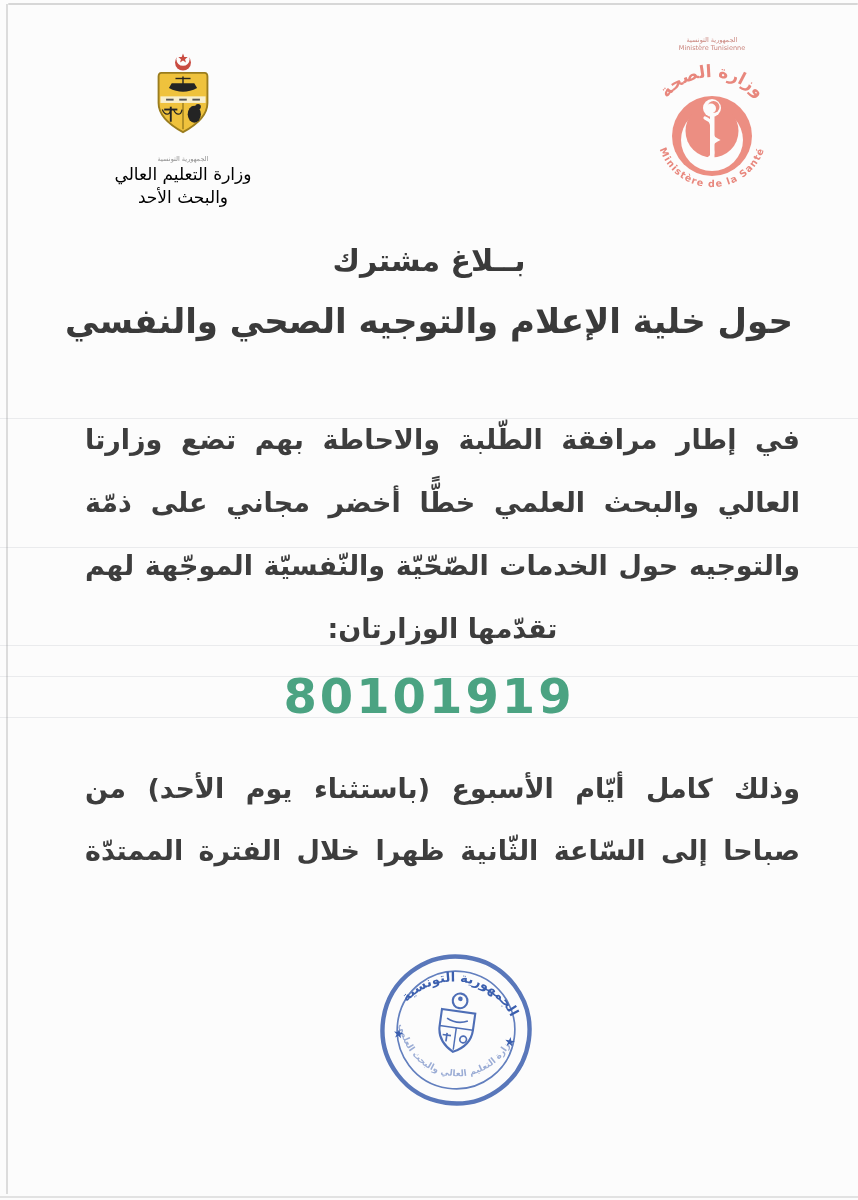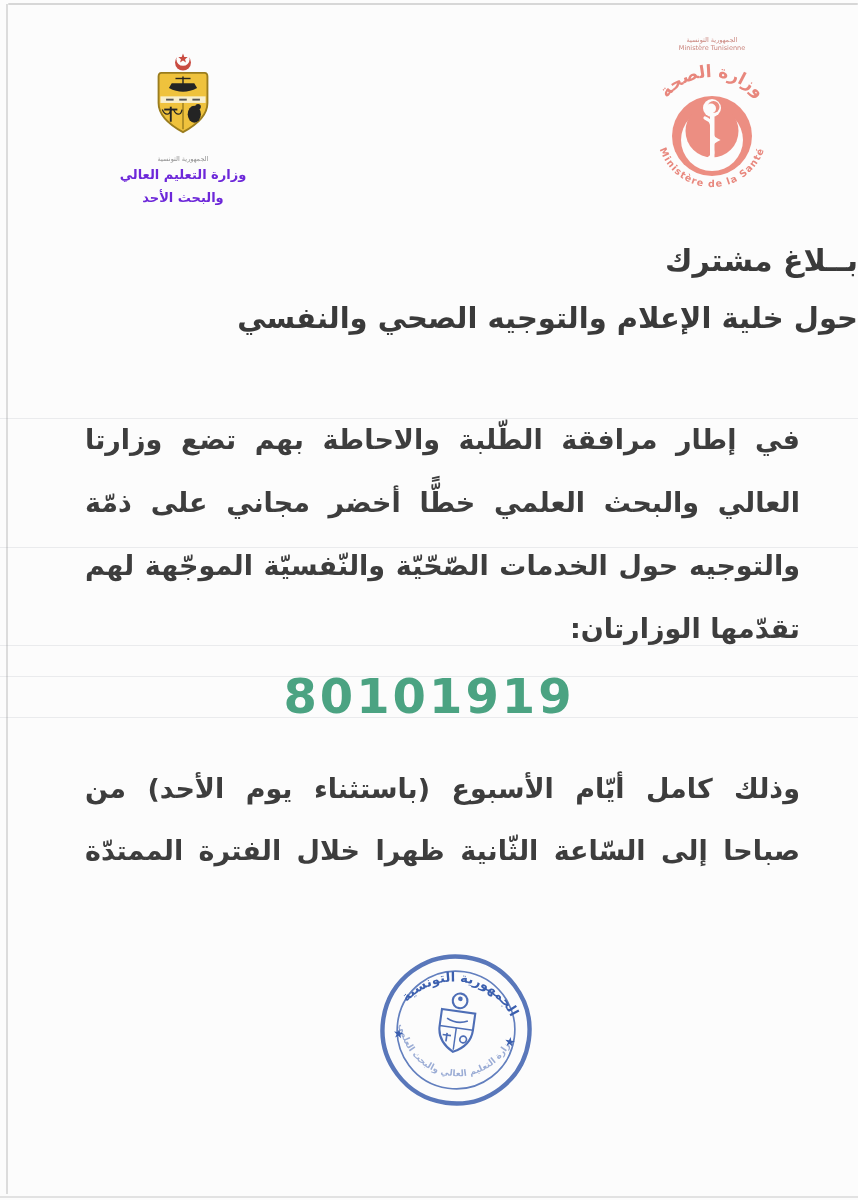--- a/index.html
+++ b/index.html
@@ -12,40 +12,40 @@
   .edge-bottom{position:absolute;bottom:2px;left:0;right:0;height:2px;background:#e2e2e2;}
 
   
   .ruled{position:absolute;left:0;right:0;height:1px;background:rgba(125,135,150,0.14);}
   .rl-1{top:418px;} .rl-2{top:547px;} .rl-3{top:645px;} .rl-4{top:676px;} .rl-5{top:717px;}
 
   
   .moe{position:absolute;left:88px;top:50px;width:190px;text-align:center;}
   .moe svg{display:block;margin:0 auto;}
   .moe .tiny{font-size:6.5px;color:#8d8d8d;letter-spacing:.3px;margin-top:1px;}
-  .moe .name{font-size:13px;font-weight:bold;color:#6d28d9;line-height:23px;direction:rtl;}
+  .moe .name{font-size:17px;font-weight:normal;color:#000000;line-height:23px;direction:rtl;}
 
   
   .moh{position:absolute;left:628px;top:36px;width:168px;text-align:center;}
   .moh .tiny{font-size:6.5px;color:#c9837b;line-height:8px;}
   .moh svg{display:block;margin:2px auto 0;}
 
   
-  .title{position:absolute;top:243px;left:0;right:0;font-size:30px;font-weight:bold;color:#3a3a3a;direction:rtl;}
-  .subtitle{position:absolute;top:301px;left:0;right:0;text-align:right;font-size:29px;font-weight:bold;color:#3a3a3a;direction:rtl;}
+  .title{position:absolute;top:243px;left:0;right:0;text-align:center;font-size:30px;font-weight:bold;color:#3a3a3a;direction:rtl;}
+  .subtitle{position:absolute;top:301px;left:0;right:0;text-align:center;font-size:34px;font-weight:bold;color:#3a3a3a;direction:rtl;}
 
   
   .para{position:absolute;left:85px;right:58px;direction:rtl;font-size:27px;font-weight:bold;color:#3d3d3d;}
   .p1{top:408px;}
   .p2{top:758px;}
   .para .ln{line-height:63px;white-space:nowrap;}
   .p2 .ln{line-height:62px;}
   .para .just{text-align:justify;text-align-last:justify;white-space:normal;height:63px;overflow:hidden;}
   .p2 .just{height:62px;}
-  .para .end{text-align:right;}
+  .para .end{text-align:center;}
 
   
   .hotline{position:absolute;top:668px;left:0;right:0;text-align:center;font-size:48px;letter-spacing:3px;color:#4ba382;font-weight:bold;}
 
   
   .stamp{position:absolute;left:372px;top:946px;width:168px;height:168px;transform:rotate(8deg);opacity:.92;}
 </style>
 </head>
 <body>
 

